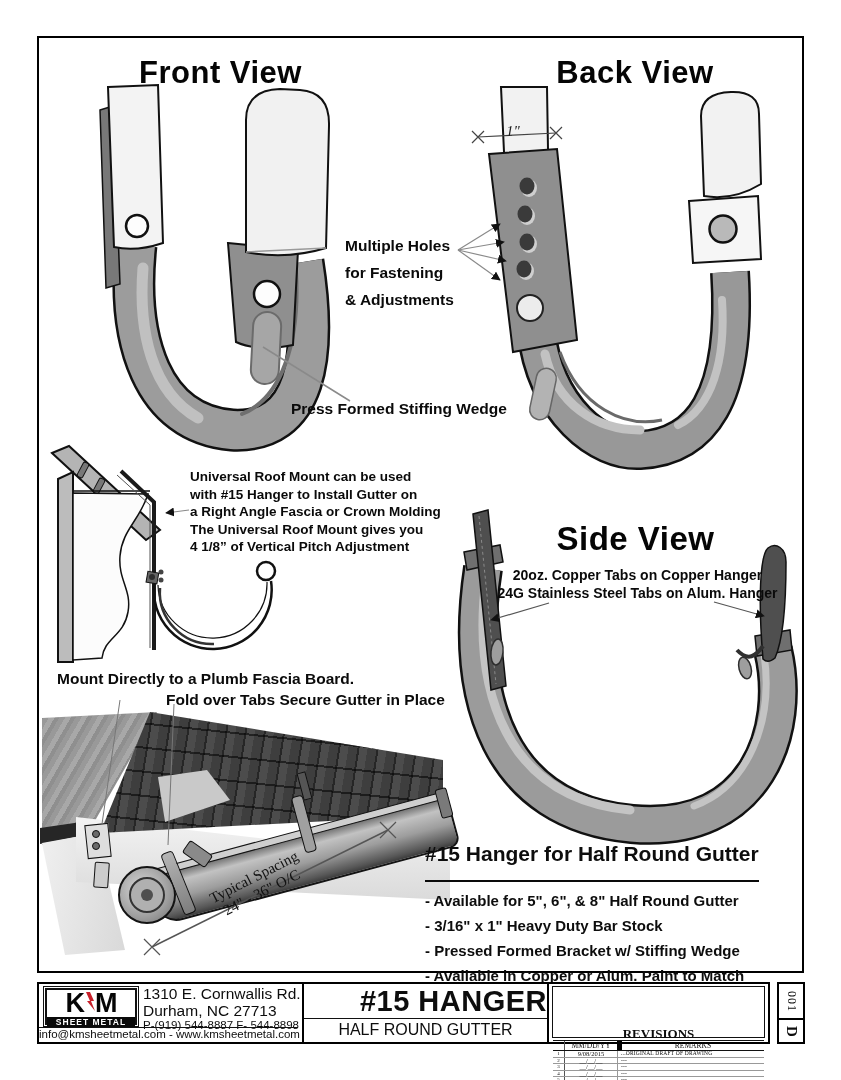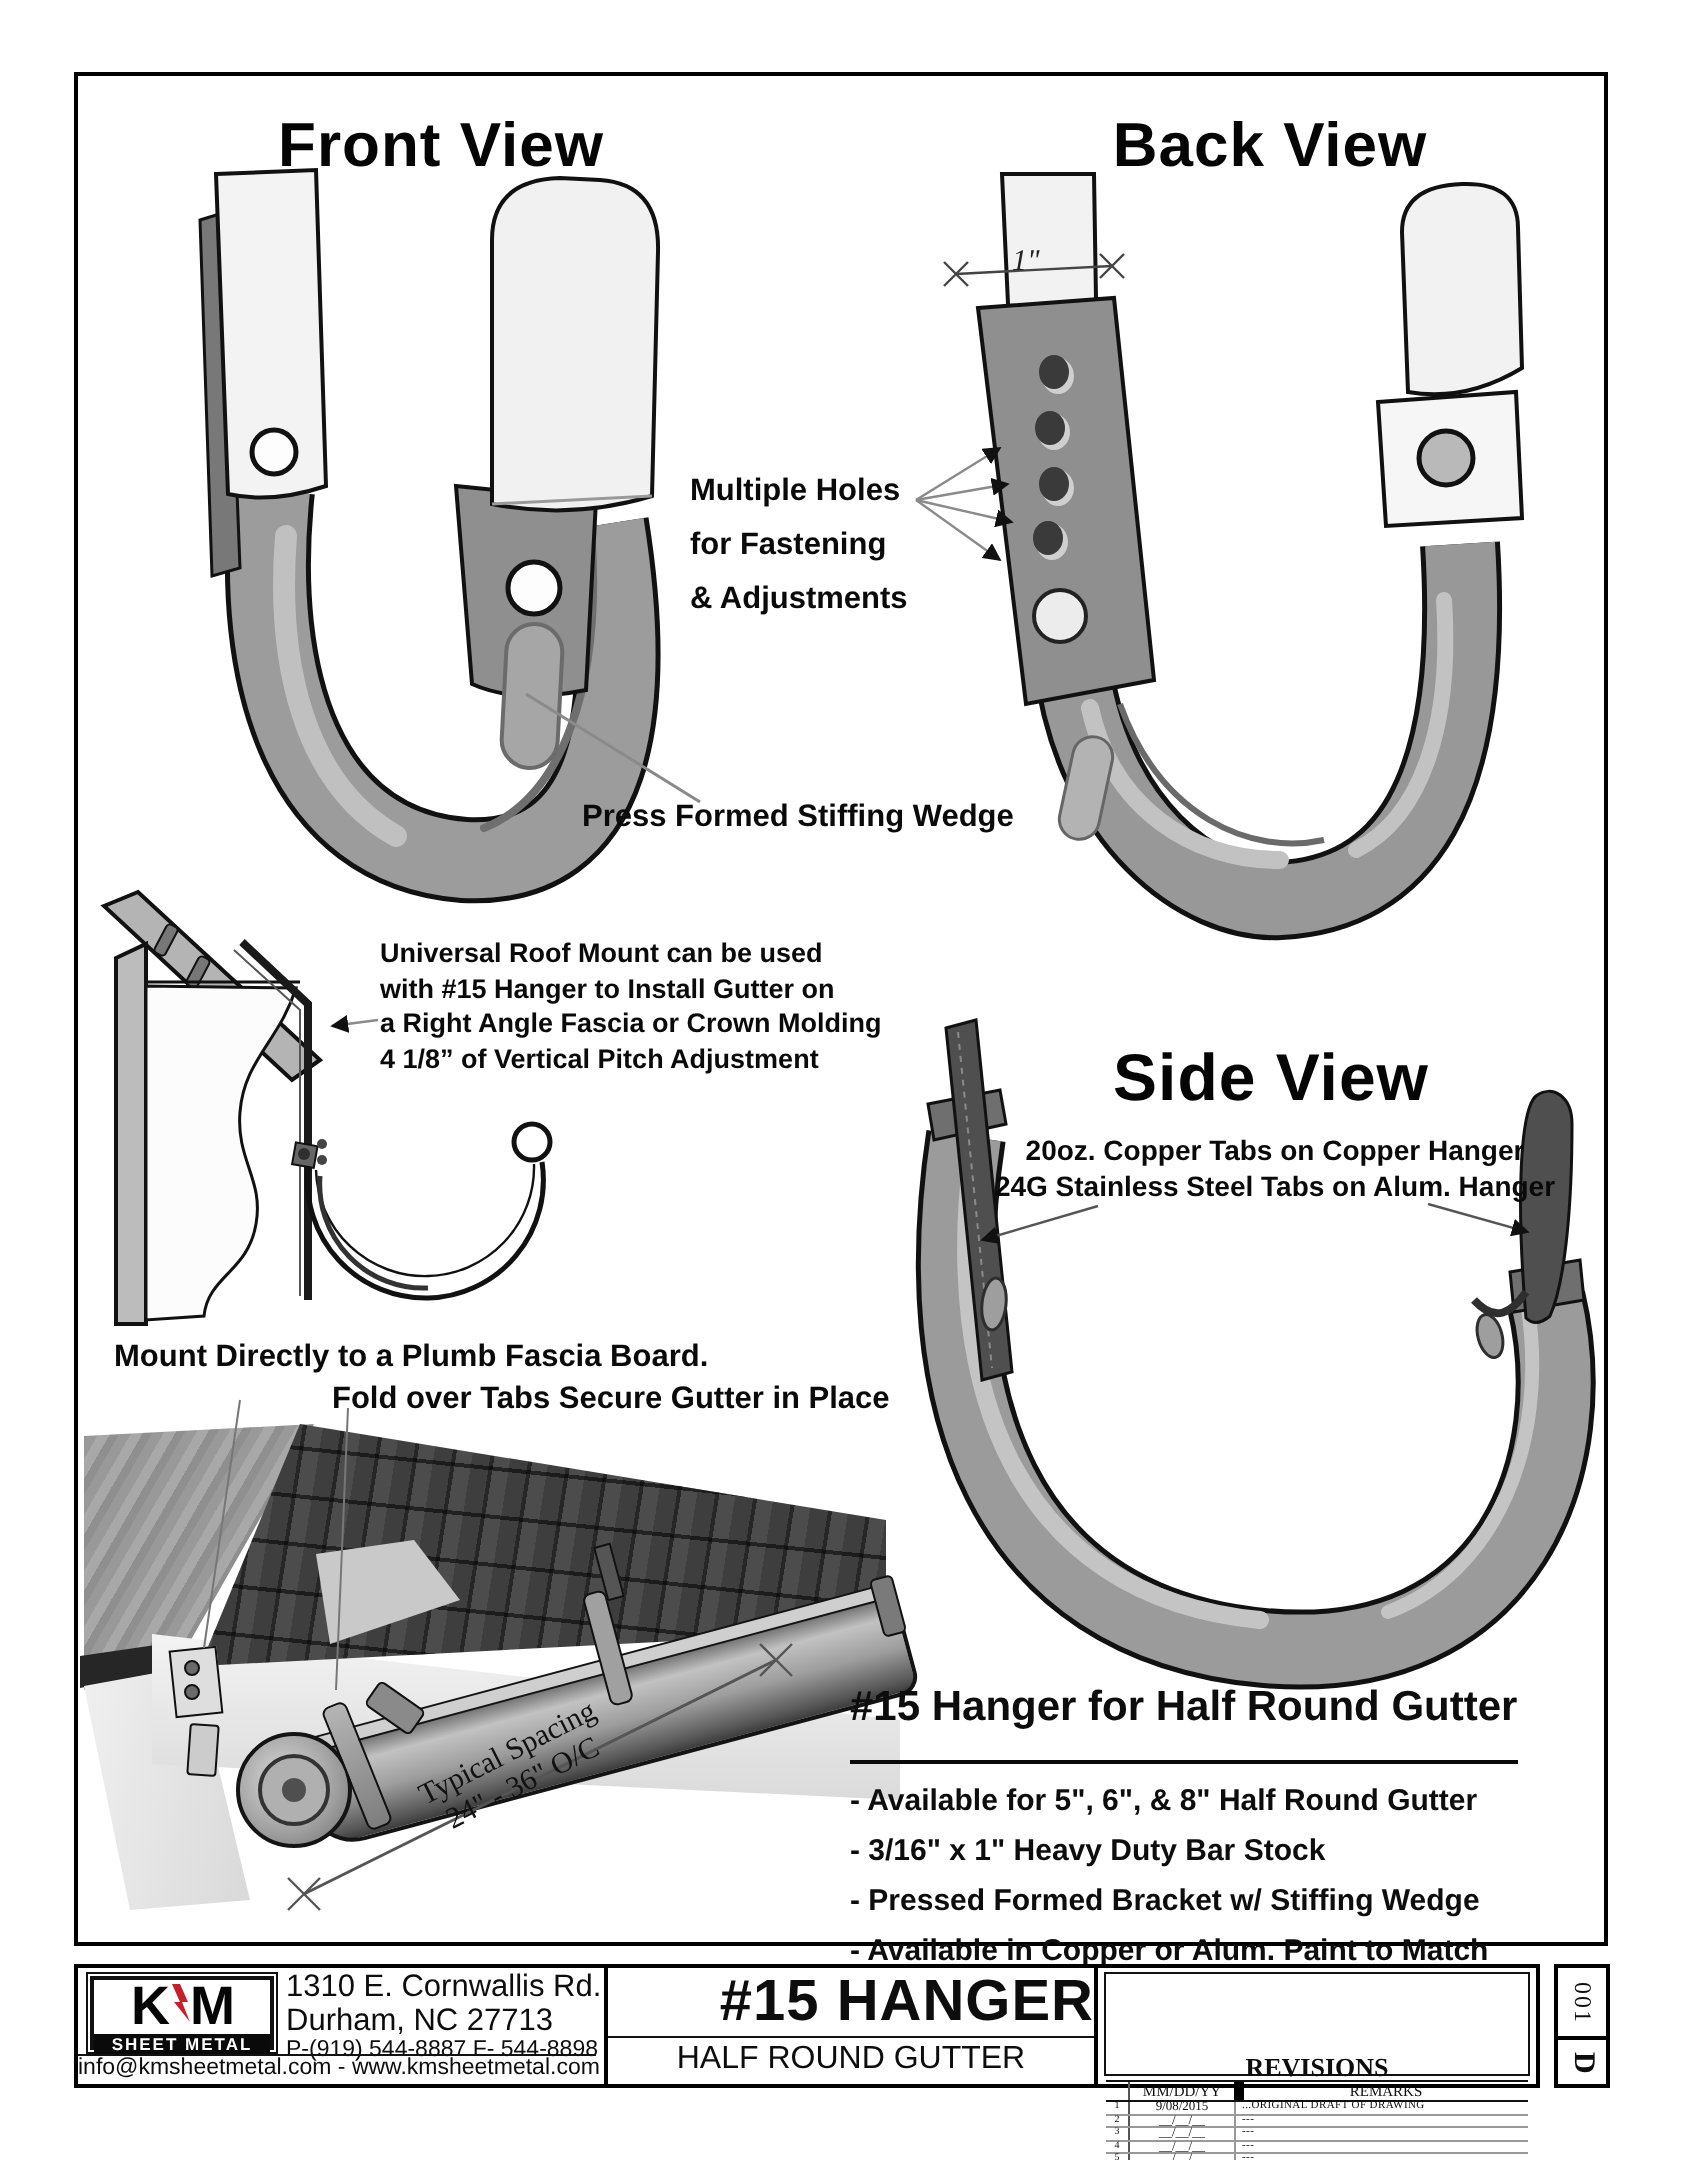--- a/index.html
+++ b/index.html
@@ -244,20 +244,21 @@
     <div>for Fastening</div>
     <div>&amp; Adjustments</div>
   </div>
 
   <div class="note" style="left:291px;top:400px;font-size:15.5px;">Press Formed Stiffing Wedge</div>
 
   <div class="note" style="left:190px;top:468px;font-size:13.5px;line-height:17.5px;">
     <div>Universal Roof Mount can be used</div>
     <div>with #15 Hanger to Install Gutter on</div>
     <div>a Right Angle Fascia or Crown Molding</div>
+    <div>The Universal Roof Mount gives you</div>
     <div>4 1/8” of Vertical Pitch Adjustment</div>
   </div>
 
   <div class="note" style="left:455px;top:566px;width:365px;text-align:center;font-size:14px;line-height:18px;">
     <div>20oz. Copper Tabs on Copper Hanger</div>
     <div>24G Stainless Steel Tabs on Alum. Hanger</div>
   </div>
 
   <div class="note" style="left:57px;top:670px;font-size:15.5px;">Mount Directly to a Plumb Fascia Board.</div>
   <div class="note" style="left:166px;top:691px;font-size:15.5px;">Fold over Tabs Secure Gutter in Place</div>

